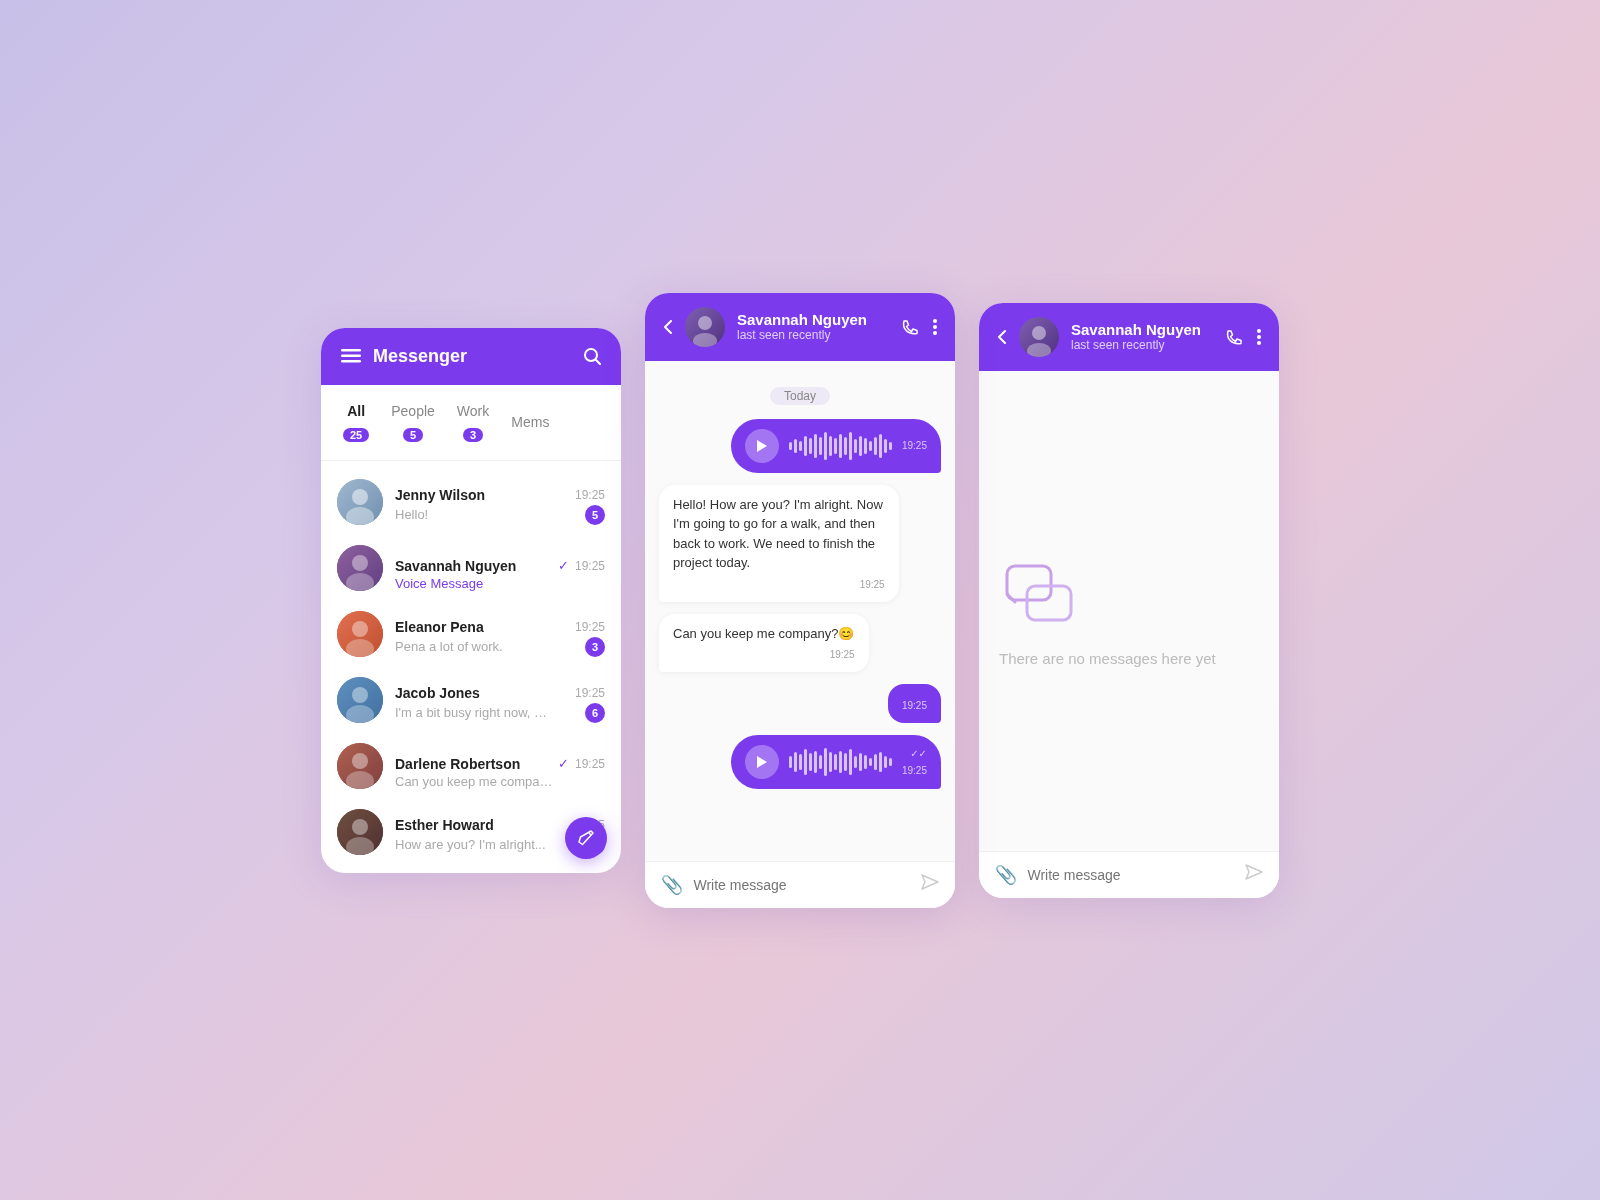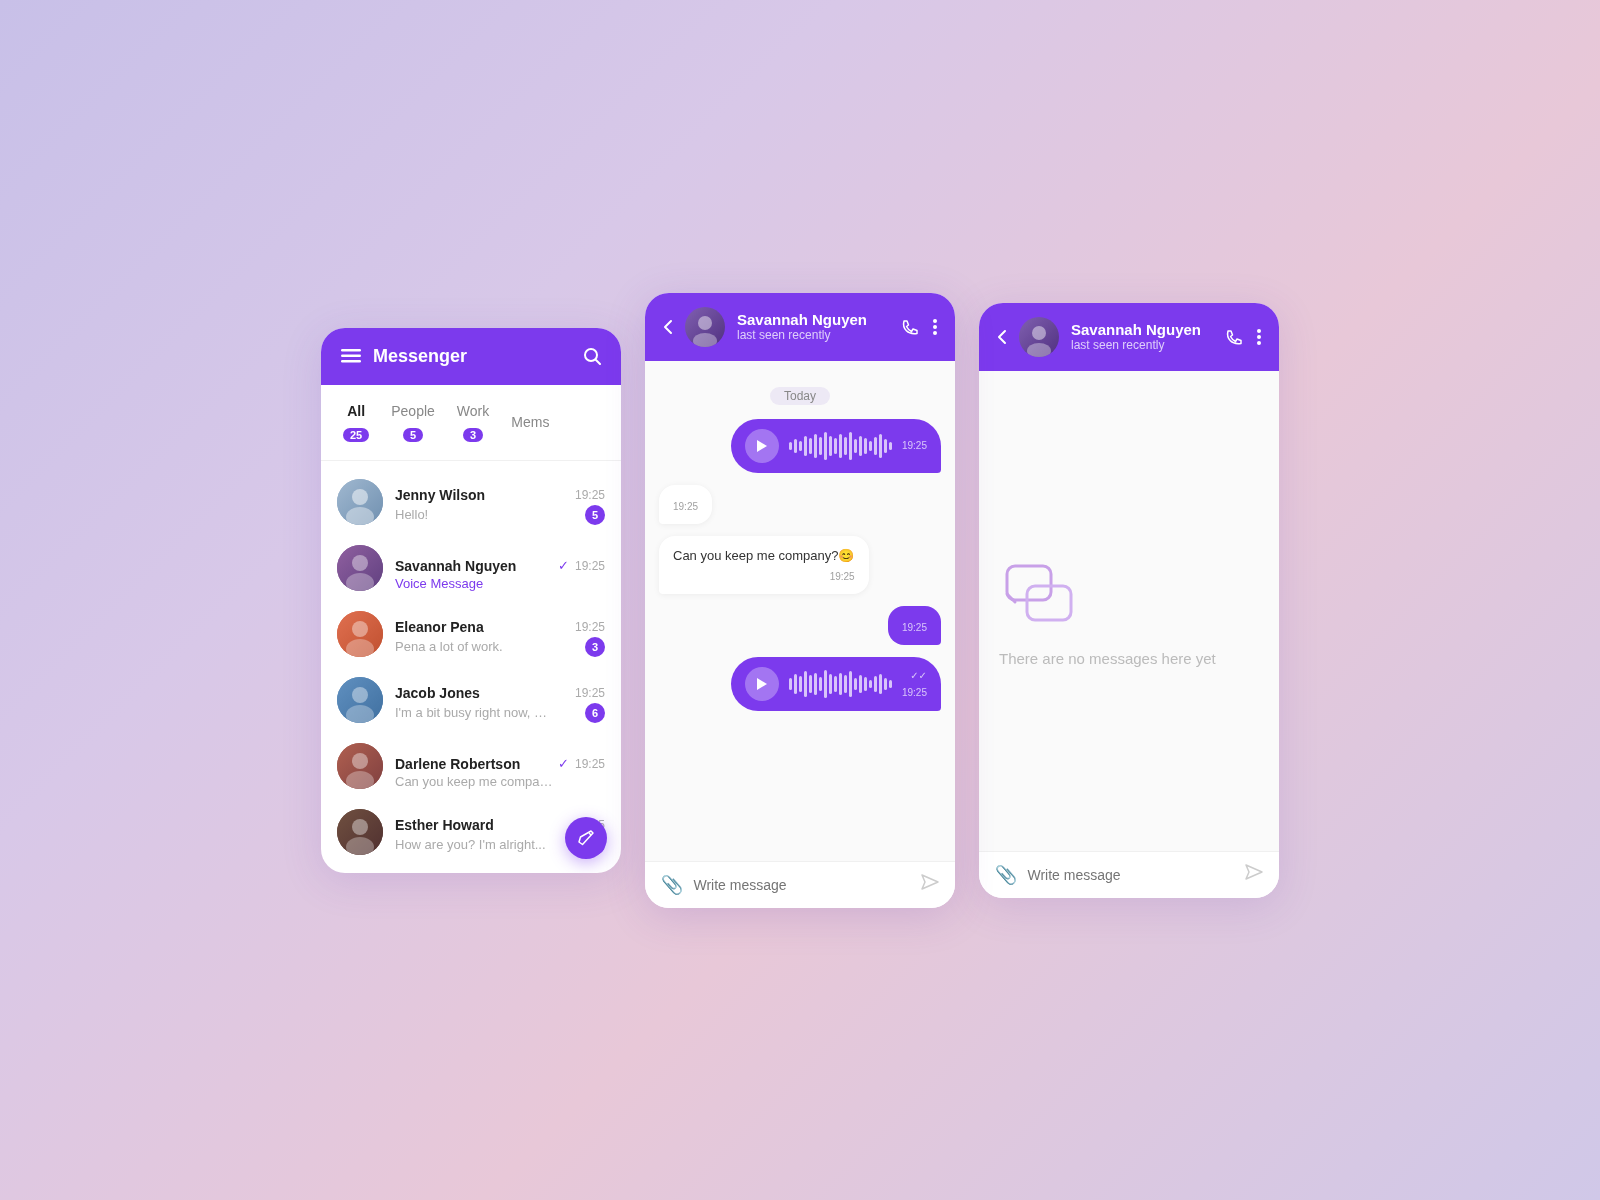--- a/index.html
+++ b/index.html
@@ -652,20 +652,21 @@
           <div class="wave-bar" style="height:10px;"></div>
           <div class="wave-bar" style="height:18px;"></div>
           <div class="wave-bar" style="height:24px;"></div>
           <div class="wave-bar" style="height:14px;"></div>
           <div class="wave-bar" style="height:8px;"></div>
         </div>
         <div style="font-size:10px;color:rgba(255,255,255,0.7);white-space:nowrap;">19:25</div>
       </div>
 
       <div class="msg-bubble received">
+        <span>Hello! How are you? I'm alright. Now I'm going to go for a walk, and then back to work. We need to finish the project today.</span>
         <div class="msg-time">19:25</div>
       </div>
 
       <div class="msg-bubble received">
         <span>Can you keep me company?😊</span>
         <div class="msg-time">19:25</div>
       </div>
 
       <div class="msg-bubble sent">
         <div class="msg-time white">19:25</div>

